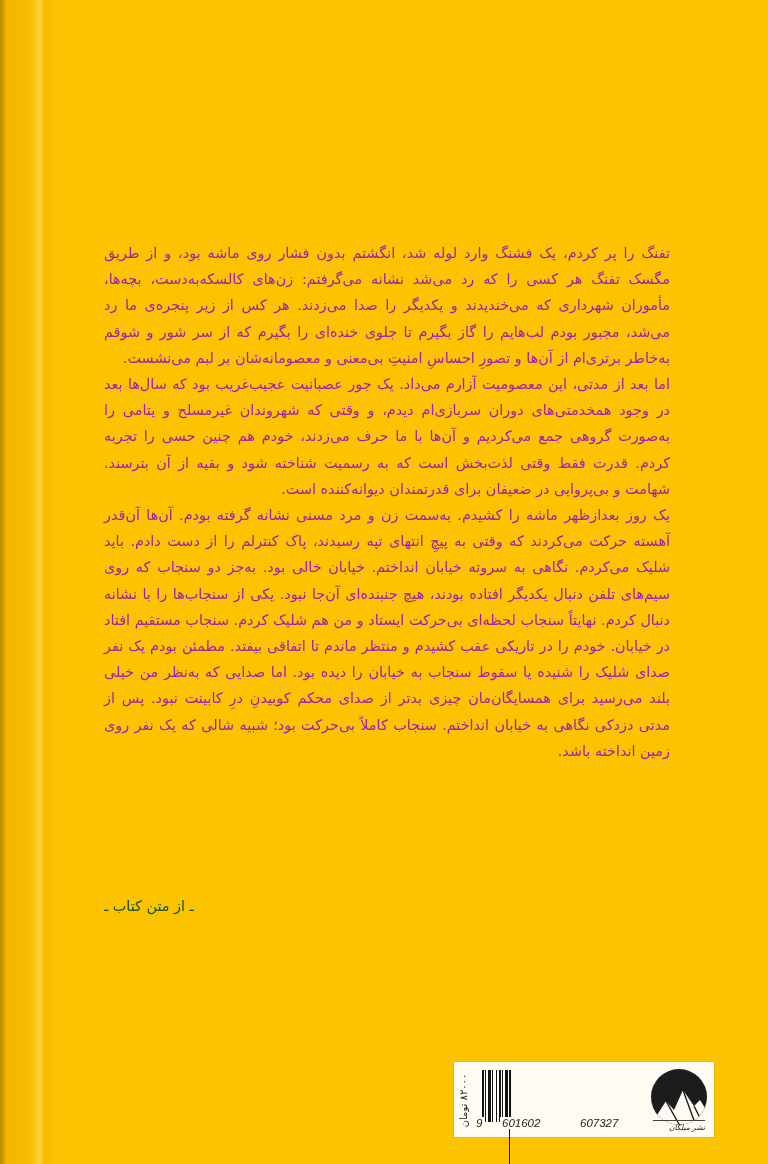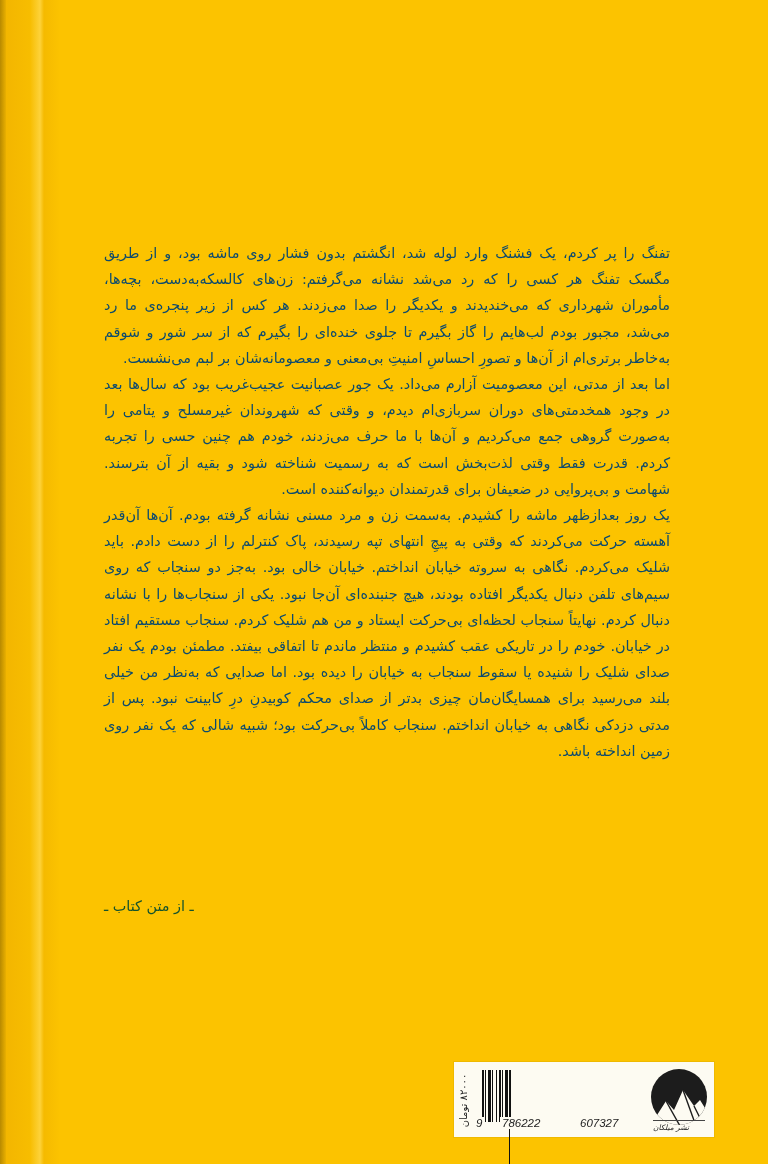--- a/index.html
+++ b/index.html
@@ -13,21 +13,21 @@
     position: absolute; left: 0; top: 0; width: 768px; height: 1164px;
     background: linear-gradient(to right, #f2b400 0px, #f7bd00 30px, #fdd23a 40px, #f5ba00 44px, #fcc300 60px, #fcc300 100%);
   }
   .spine-edge {
     position: absolute; left: 0; top: 0; width: 6px; height: 1164px;
     background: linear-gradient(to right, #b88a00, #eab000);
   }
   .blurb {
     position: absolute; left: 104px; top: 240px; width: 566px;
     direction: rtl; text-align: justify; text-align-last: right;
-    color: #0c4a6e;
+    color: #a21caf;
     font-size: 14.4px; line-height: 26.2px;
     letter-spacing: 0;
   }
   .blurb p { margin: 0; }
   .attribution {
     position: absolute; left: 104px; top: 898px;
     direction: rtl; color: #14532d; font-size: 14.4px;
   }
   .barcode-box {
     position: absolute; left: 454px; top: 1062px; width: 260px; height: 75px;
@@ -52,21 +52,21 @@
     position: absolute; left: 22px; top: 55px; width: 165px; height: 16px;
     font-family: "Liberation Sans", sans-serif; font-size: 11.5px; color: #222;
   }
   .digits span { position: absolute; top: 0; background: #fdfbf2; padding: 0 2px; }
   .logo {
     position: absolute; right: 6px; top: 6px; width: 58px; height: 58px;
   }
   .publisher {
     position: absolute; right: 9px; top: 58px; width: 52px; height: 13px;
     border-top: 1px solid #444;
-    font-size: 7.5px; color: #222; text-align: left; direction: rtl; line-height: 13px;
+    font-size: 7.5px; color: #222; text-align: right; direction: rtl; line-height: 13px;
   }
 </style>
 </head>
 <body>
 
 
 
 <div class="cover"></div>
 <div class="spine-edge"></div>
 
@@ -98,21 +98,21 @@
       <b style="width:2px"></b>
       <i style="width:3px"></i>
       <b style="width:1px"></b>
       <i style="width:2px">
         <b style="width:2px"></b>
         <i style="width:1px"></i>
   </i>
     </div><i style="width:2px">
   <div class="digits">
     <span style="left:-2px">9</span>
-    <span style="left:24px">786222</span>
+    <span style="left:24px">601602</span>
     <span style="left:102px">607327</span>
   </div>
   <svg class="logo" viewBox="0 0 58 58">
     <defs>
           <clipPath id="c">
             <circle cx="29" cy="29" r="28"></circle>
           </clipPath>
         </defs>
     <circle cx="29" cy="29" r="28" fill="#1c1c1c"></circle>
     <g clip-path="url(#c)">

